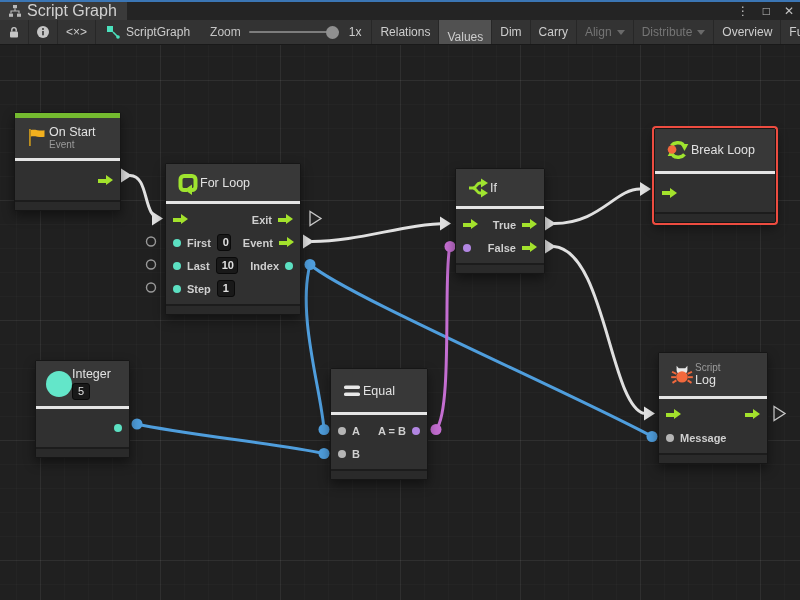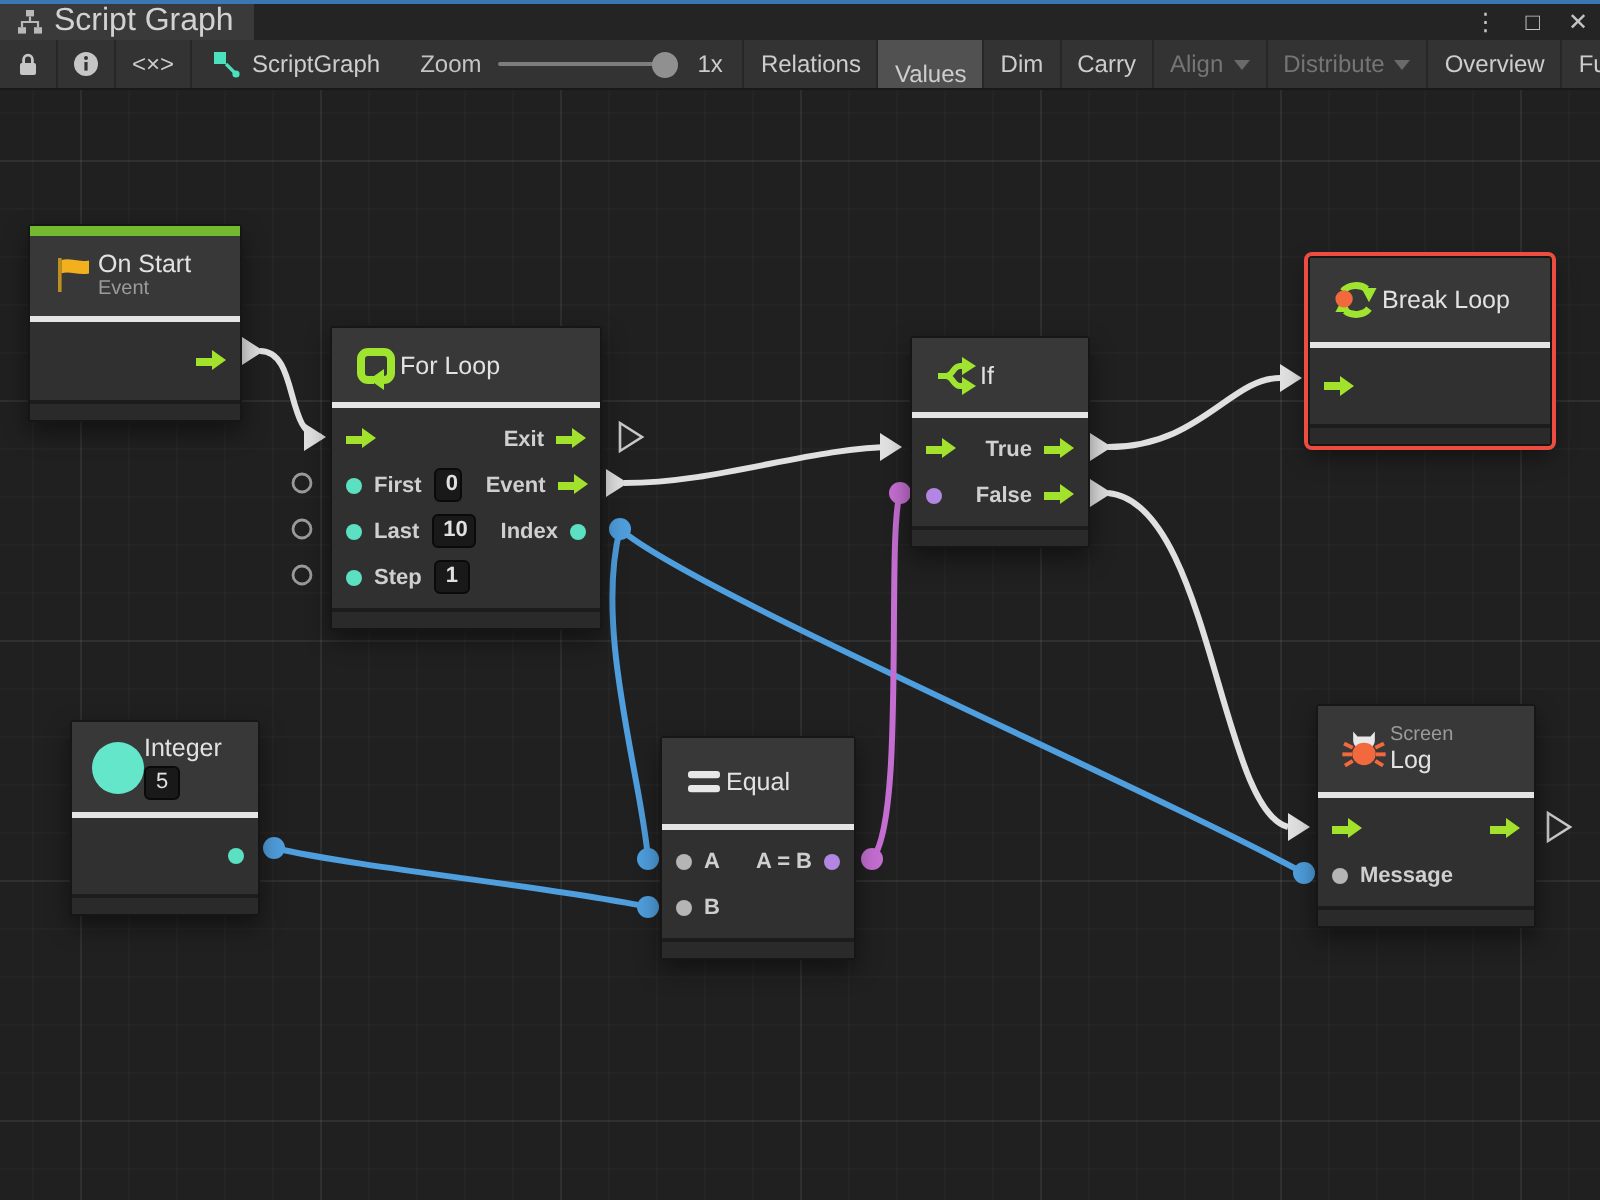--- a/index.html
+++ b/index.html
@@ -360,21 +360,21 @@
           <path d="M6.8 11 L2.8 9"></path>
             <path d="M6.5 14 L2 14"></path>
             <path d="M6.8 17 L3.2 19.2"></path>
           <path d="M17.2 11 L21.2 9"></path>
             <path d="M17.5 14 L22 14"></path>
             <path d="M17.2 17 L20.8 19.2"></path>
         </g>
         <ellipse cx="12" cy="13.8" rx="5.4" ry="5.2" fill="#f2693d"></ellipse>
       </svg>
       <div class="tcol">
-        <span class="t2">Screen</span>
+        <span class="t2">Script</span>
         <span class="t1">Log</span>
       </div>
     </div>
     <div class="rows">
       <div class="row">
         <span class="p-arrow"></span>
         <span class="spacer"></span>
         <span class="p-arrow"></span>
       </div>
       <div class="row">

